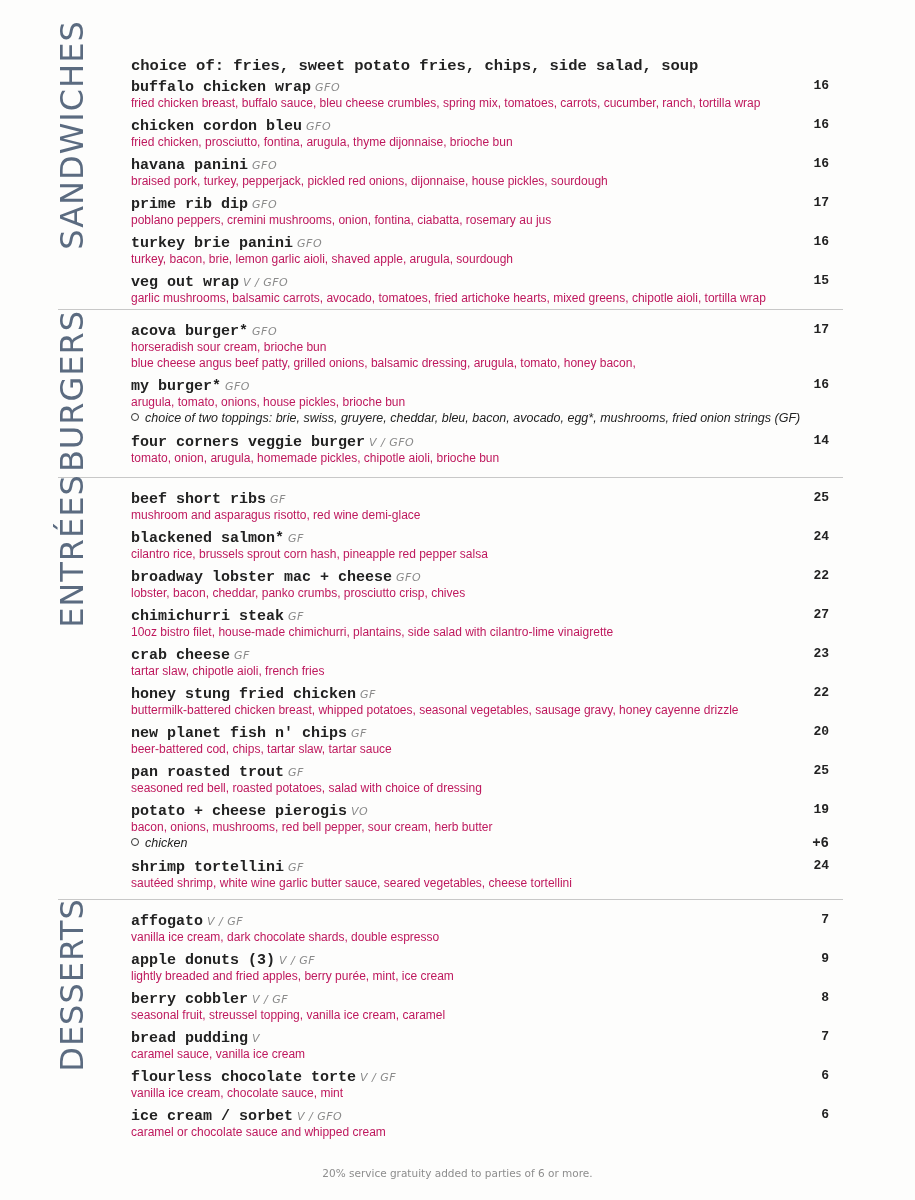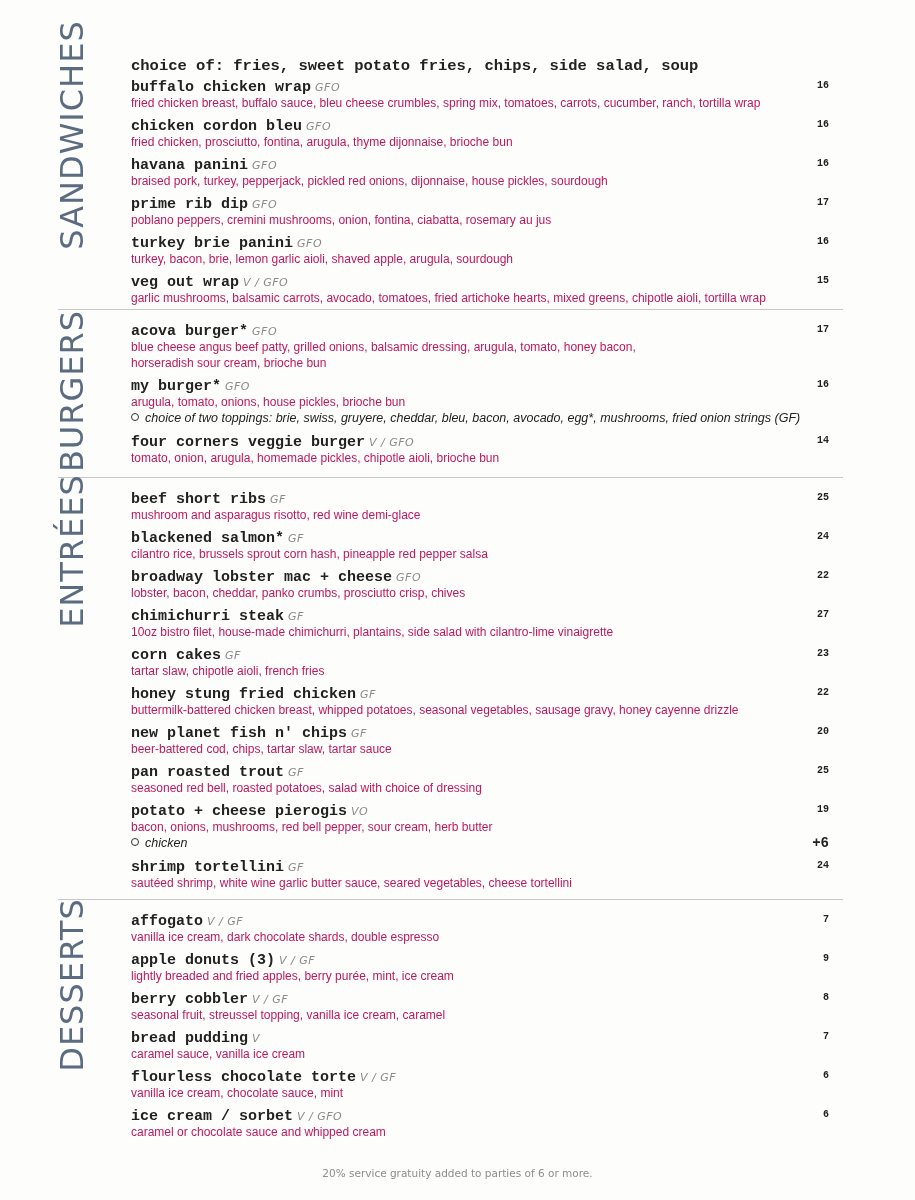--- a/index.html
+++ b/index.html
@@ -32,21 +32,21 @@
   .item-head { height: 19px; line-height: 19px; position: relative; }
   .item-name {
     font-family: "Liberation Mono", monospace; font-size: 15px; font-weight: bold; color: #222;
   }
   .item-tag {
     font-family: "DejaVu Sans", sans-serif; font-style: italic; font-size: 11px; color: #8a8a8a;
     margin-left: 4px; letter-spacing: 0.5px;
   }
   .item-price {
     position: absolute; right: 2px; top: 0;
-    font-family: "Liberation Mono", monospace; font-size: 10px; font-weight: bold; color: #222;
+    font-family: "Liberation Mono", monospace; font-size: 13px; font-weight: bold; color: #222;
   }
   .item-desc {
     font-family: "Liberation Sans", sans-serif; font-size: 12px; color: #be185d; line-height: 16px;
   }
   .item-note {
     font-family: "Liberation Sans", sans-serif; font-size: 12.5px; font-style: italic; color: #222; line-height: 17px;
     position: relative;
   }
   .note-price {
     position: absolute; right: 2px; top: 0;
@@ -99,22 +99,22 @@
 
 <div class="divider" style="top:309px; left:58px; width:785px;"></div>
 
 <div class="section" style="top:320px;">
   <div class="section-label" style="top:8px; height:125px;">
     <span>BURGERS</span>
   </div>
   <div class="items" style="top:0px;">
     <div class="item">
       <div class="item-head"><span class="item-name">acova burger*</span><span class="item-tag">GFO</span><span class="item-price">17</span></div>
+      <div class="item-desc">horseradish sour cream, brioche bun</div>
       <div class="item-desc">blue cheese angus beef patty, grilled onions, balsamic dressing, arugula, tomato, honey bacon,</div>
-      <div class="item-desc">horseradish sour cream, brioche bun</div>
     </div>
     <div class="item">
       <div class="item-head"><span class="item-name">my burger*</span><span class="item-tag">GFO</span><span class="item-price">16</span></div>
       <div class="item-desc">arugula, tomato, onions, house pickles, brioche bun</div>
       <div class="item-note"><span class="circle-icon"></span><span>choice of two toppings: brie, swiss, gruyere, cheddar, bleu, bacon, avocado, egg*, mushrooms, fried onion strings (GF)</span></div>
     </div>
     <div class="item">
       <div class="item-head"><span class="item-name">four corners veggie burger</span><span class="item-tag">V / GFO</span><span class="item-price">14</span></div>
       <div class="item-desc">tomato, onion, arugula, homemade pickles, chipotle aioli, brioche bun</div>
     </div>
@@ -138,21 +138,21 @@
     </div>
     <div class="item">
       <div class="item-head"><span class="item-name">broadway lobster mac + cheese</span><span class="item-tag">GFO</span><span class="item-price">22</span></div>
       <div class="item-desc">lobster, bacon, cheddar, panko crumbs, prosciutto crisp, chives</div>
     </div>
     <div class="item">
       <div class="item-head"><span class="item-name">chimichurri steak</span><span class="item-tag">GF</span><span class="item-price">27</span></div>
       <div class="item-desc">10oz bistro filet, house-made chimichurri, plantains, side salad with cilantro-lime vinaigrette</div>
     </div>
     <div class="item">
-      <div class="item-head"><span class="item-name">corn cakes</span><span class="item-tag">GF</span><span class="item-price">23</span></div>
+      <div class="item-head"><span class="item-name">crab cheese</span><span class="item-tag">GF</span><span class="item-price">23</span></div>
       <div class="item-desc">tartar slaw, chipotle aioli, french fries</div>
     </div>
     <div class="item">
       <div class="item-head"><span class="item-name">honey stung fried chicken</span><span class="item-tag">GF</span><span class="item-price">22</span></div>
       <div class="item-desc">buttermilk-battered chicken breast, whipped potatoes, seasonal vegetables, sausage gravy, honey cayenne drizzle</div>
     </div>
     <div class="item">
       <div class="item-head"><span class="item-name">new planet fish n' chips</span><span class="item-tag">GF</span><span class="item-price">20</span></div>
       <div class="item-desc">beer-battered cod, chips, tartar slaw, tartar sauce</div>
     </div>

